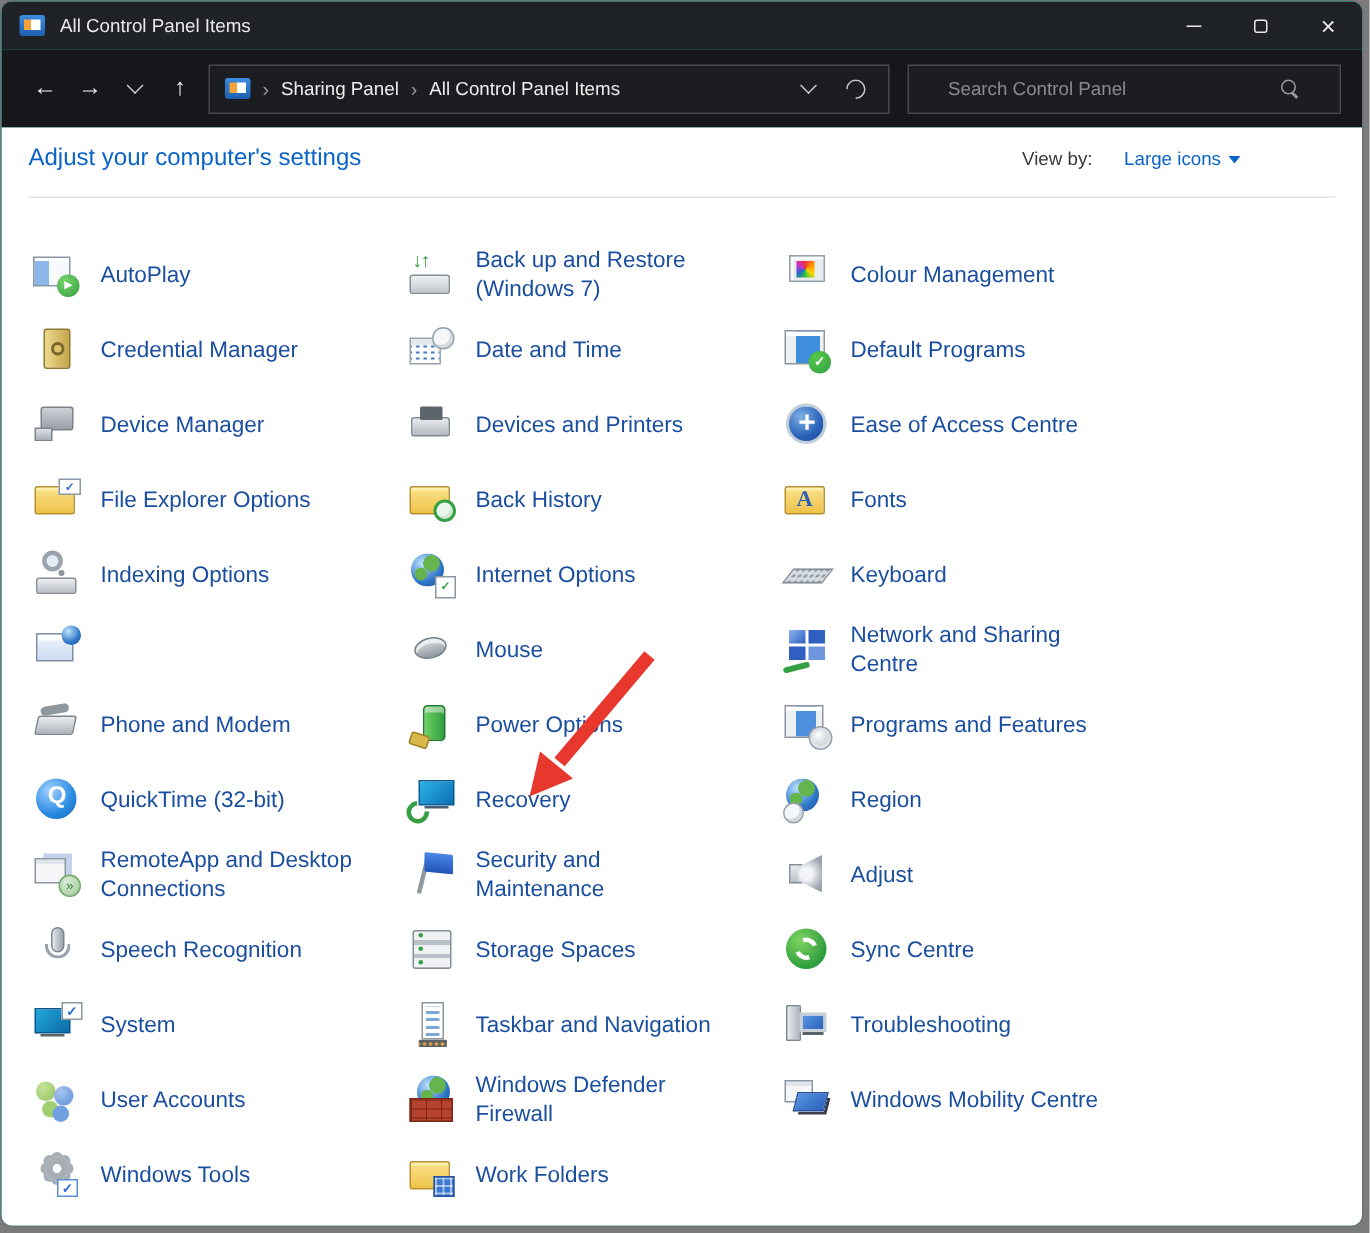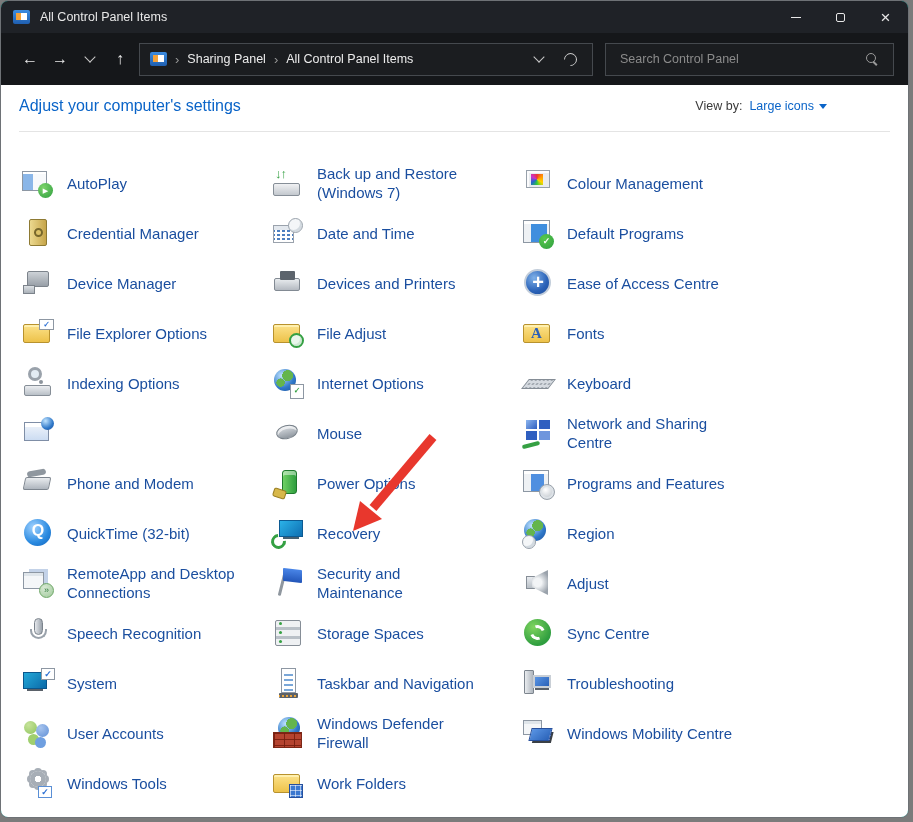--- a/index.html
+++ b/index.html
@@ -23,31 +23,31 @@
   .g-close{font-size:17px;line-height:1}
   
   .navbar{height:52px;background:var(--navbar-bg);display:flex;align-items:center;padding:0 14px}
   .nbtn{width:30px;height:30px;display:flex;align-items:center;justify-content:center;color:#e9e9e9;font-size:16px;flex:none}
   .chev{width:8px;height:8px;border-right:1.6px solid #c9c9c9;border-bottom:1.6px solid #c9c9c9;transform:rotate(45deg);margin-top:-4px;display:block}
   .addressbar{flex:1;height:33px;margin-left:4px;background:var(--box-bg);border:1px solid var(--box-border);display:flex;align-items:center;padding:0 10px;color:#ececec;font-size:12.5px;gap:8px}
   .crumb-sep{color:#9a9a9a;font-size:13px}
   .crumb{cursor:default;white-space:nowrap}
   .ab-spacer{flex:1}
   .refresh{width:13px;height:13px;border:1.6px solid #c9c9c9;border-radius:50%;border-left-color:transparent;transform:rotate(-45deg);display:block}
-  .searchbox{width:289px;height:33px;margin-left:12px;background:var(--box-bg);border:1px solid var(--box-border);display:flex;align-items:center;padding:0 14px;flex:none}
+  .searchbox{width:289px;height:33px;margin-left:12px;background:var(--box-bg);border:1px solid var(--box-border);display:flex;align-items:center;padding:0 26px;flex:none}
   .searchbox input{flex:1;background:transparent;border:none;outline:none;color:#d5d5d5;font-size:12.5px;font-family:inherit}
   .searchbox input::placeholder{color:#8b8b8b}
   .mag{width:14px;height:14px;position:relative;flex:none}
   .mag::before{content:"";position:absolute;left:1px;top:1px;width:8px;height:8px;border:1.5px solid #9a9a9a;border-radius:50%}
   .mag::after{content:"";position:absolute;left:9px;top:9px;width:5px;height:1.6px;background:#9a9a9a;transform:rotate(45deg);transform-origin:0 0}
   
   .content{position:relative;background:#fff;height:734px}
   .content-header{display:flex;justify-content:space-between;align-items:center;padding:12px 18px 16px 18px}
   .page-title{color:var(--link-blue);font-size:16px}
-  .viewby{display:flex;align-items:center;gap:7px;font-size:12.5px;margin-right:63px}
+  .viewby{display:flex;align-items:center;gap:21px;font-size:12.5px;margin-right:63px}
   .viewby .vb-label{color:#3a3a3a}
   .vb-value{color:var(--link-blue);display:flex;align-items:center;gap:5px;cursor:default}
   .caret{width:0;height:0;border-left:4px solid transparent;border-right:4px solid transparent;border-top:5px solid var(--link-blue);display:block}
   .divider{height:1px;background:#e4e4e4;margin:0 18px}
   .grid{margin:26px 0 0 20px;display:grid;grid-template-columns:250px 250px 250px;grid-auto-rows:50px}
   .item{display:flex;align-items:center;gap:12px;cursor:default}
   .item .label{color:var(--item-link-blue);font-size:15px;line-height:19px;max-width:172px}
   .arrow-overlay{position:absolute;left:0;top:0;pointer-events:none;z-index:9}
   
   .icon{width:34px;height:34px;position:relative;flex:none}
@@ -226,21 +226,21 @@
     <span class="label">Ease of Access Centre</span>
   </div>
 
   <div class="item">
     <span class="icon file-explorer-options-icon"></span>
     <span class="label">File Explorer Options</span>
   </div>
 
   <div class="item">
     <span class="icon file-history-icon"></span>
-    <span class="label">File Adjust</span>
+    <span class="label">Back History</span>
   </div>
 
   <div class="item">
     <span class="icon fonts-icon"></span>
     <span class="label">Fonts</span>
   </div>
 
   <div class="item">
     <span class="icon indexing-options-icon"></span>
     <span class="label">Indexing Options</span>

